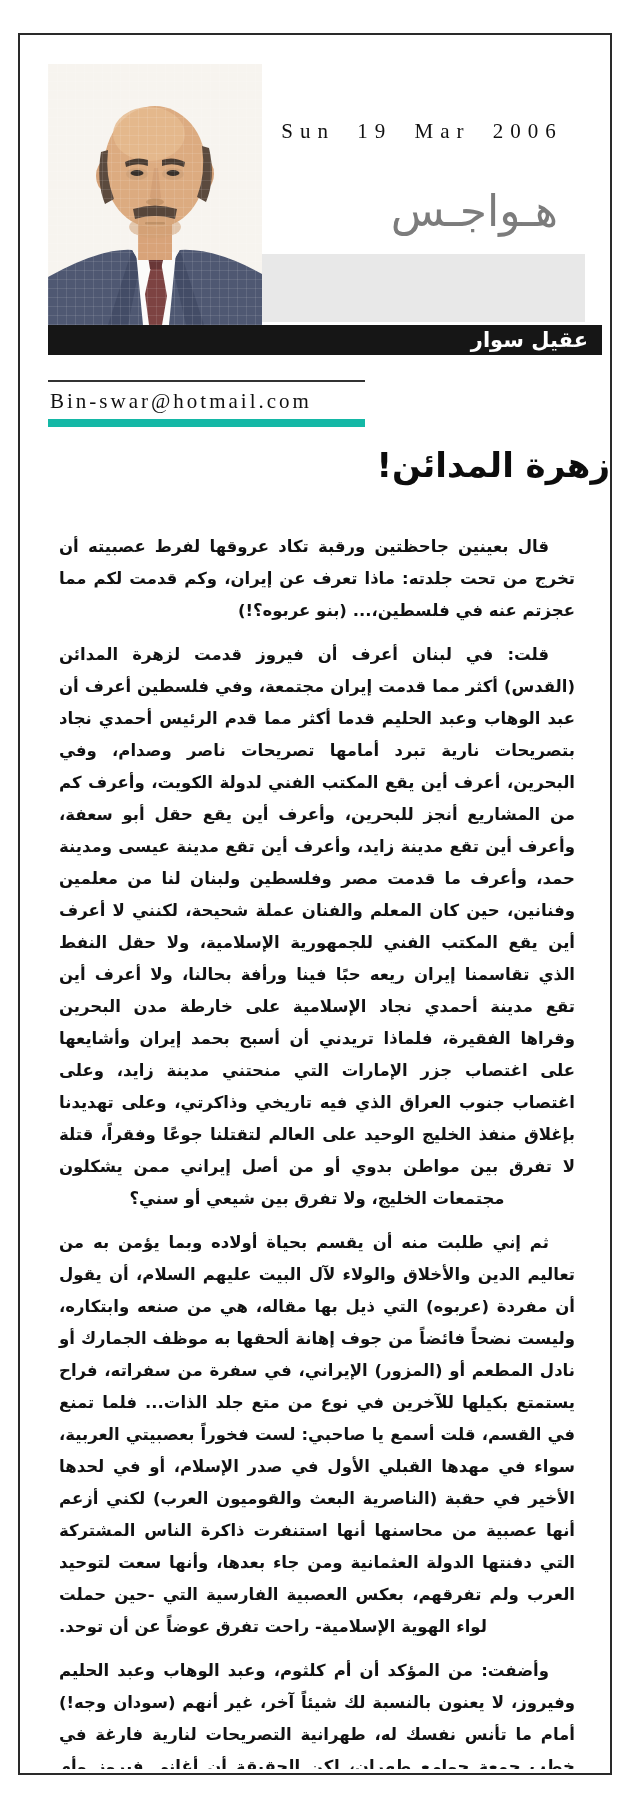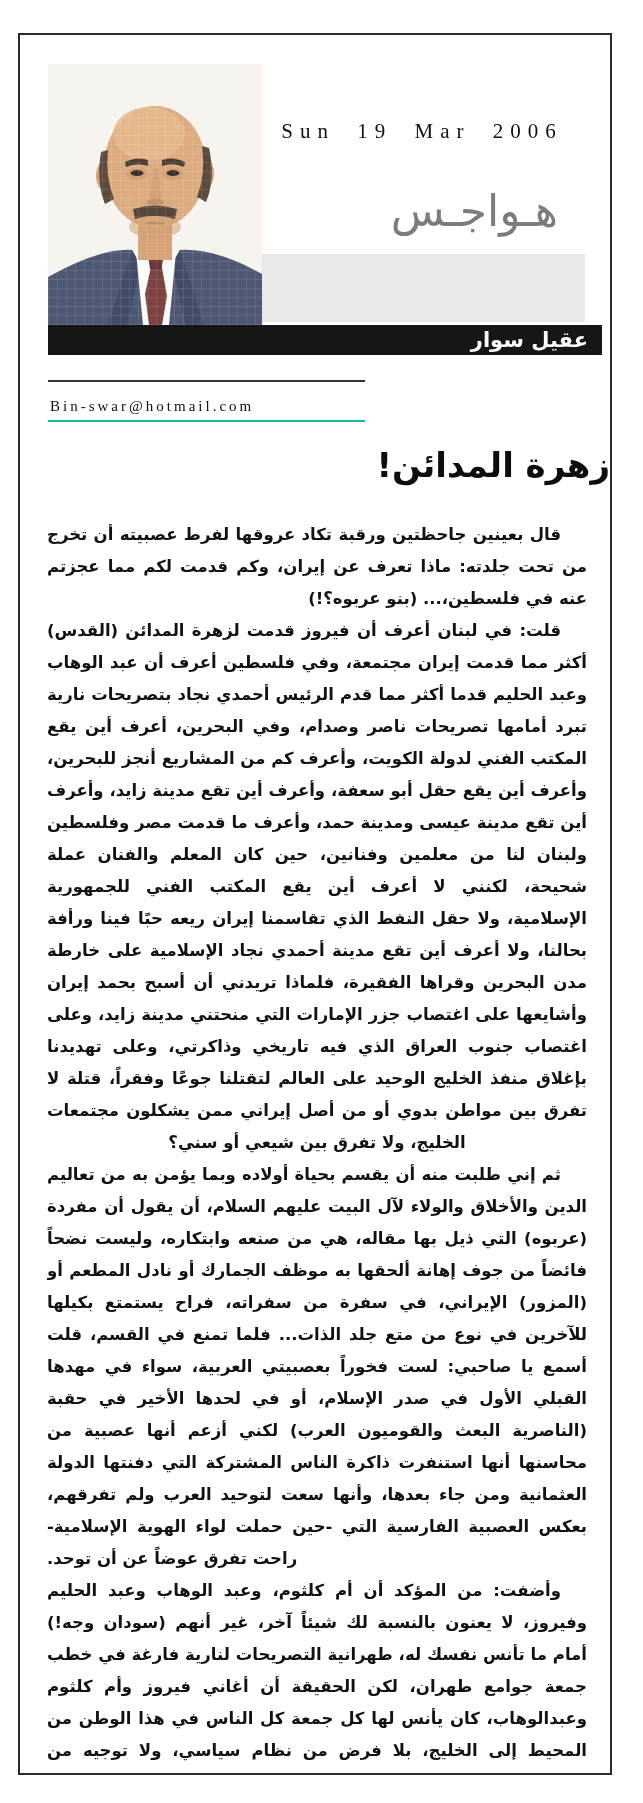--- a/index.html
+++ b/index.html
@@ -14,29 +14,29 @@
   
   .date{position:absolute;left:214px;right:0;top:84px;text-align:center;
     font-family:"Liberation Serif",serif;font-size:21px;letter-spacing:7px;word-spacing:10px;color:#111;}
   .logo{position:absolute;right:52px;top:150px;direction:rtl;
     font-size:44px;font-weight:normal;color:var(--logo-gray,#7c7c7c);line-height:1.2;}
   .band{position:absolute;left:242px;right:25px;top:219px;height:68px;background:var(--band-gray,#e8e8e8);}
   .author-bar{position:absolute;left:28px;width:554px;top:290px;height:30px;background:var(--bar-black,#161616);
     direction:rtl;display:flex;align-items:center;}
   .author-name{color:#fff;font-weight:bold;font-size:21px;padding-right:14px;line-height:1;}
   
-  .email{position:absolute;left:28px;top:345px;width:317px;border-top:2px solid #333;border-bottom:2px solid #14b8a6;
-    padding:16px 2px 5px 2px;box-sizing:border-box;
-    font-family:"Liberation Serif",serif;font-size:15px;letter-spacing:3px;color:#111;text-decoration:none;display:block;}
+  .email{position:absolute;left:28px;top:345px;width:317px;border-top:2px solid #333;border-bottom:8px solid #14b8a6;
+    padding:7px 2px 5px 2px;box-sizing:border-box;
+    font-family:"Liberation Serif",serif;font-size:21px;letter-spacing:3px;color:#111;text-decoration:none;display:block;}
   
   .title{position:absolute;left:0;right:0;top:410px;text-align:right;direction:rtl;
     font-size:34px;font-weight:bold;color:#0d0d0d;}
   .body-text{position:absolute;left:27px;width:540px;top:484px;max-height:1250px;overflow:hidden;
     direction:rtl;text-align:justify;font-size:16.5px;font-weight:bold;line-height:32px;color:#121212;}
-  .body-text p{margin:0;text-indent:26px;}
+  .body-text p{margin:12px;text-indent:26px;}
   .body-text p:nth-child(2){text-align-last:center;-moz-text-align-last:center;}
   .body-text p:nth-child(3){text-align-last:left;-moz-text-align-last:left;}
   .body-text p:nth-child(4){text-align-last:left;-moz-text-align-last:left;}
 </style>
 </head>
 <body>
 
 <div class="frame">
 
   <div class="portrait">

